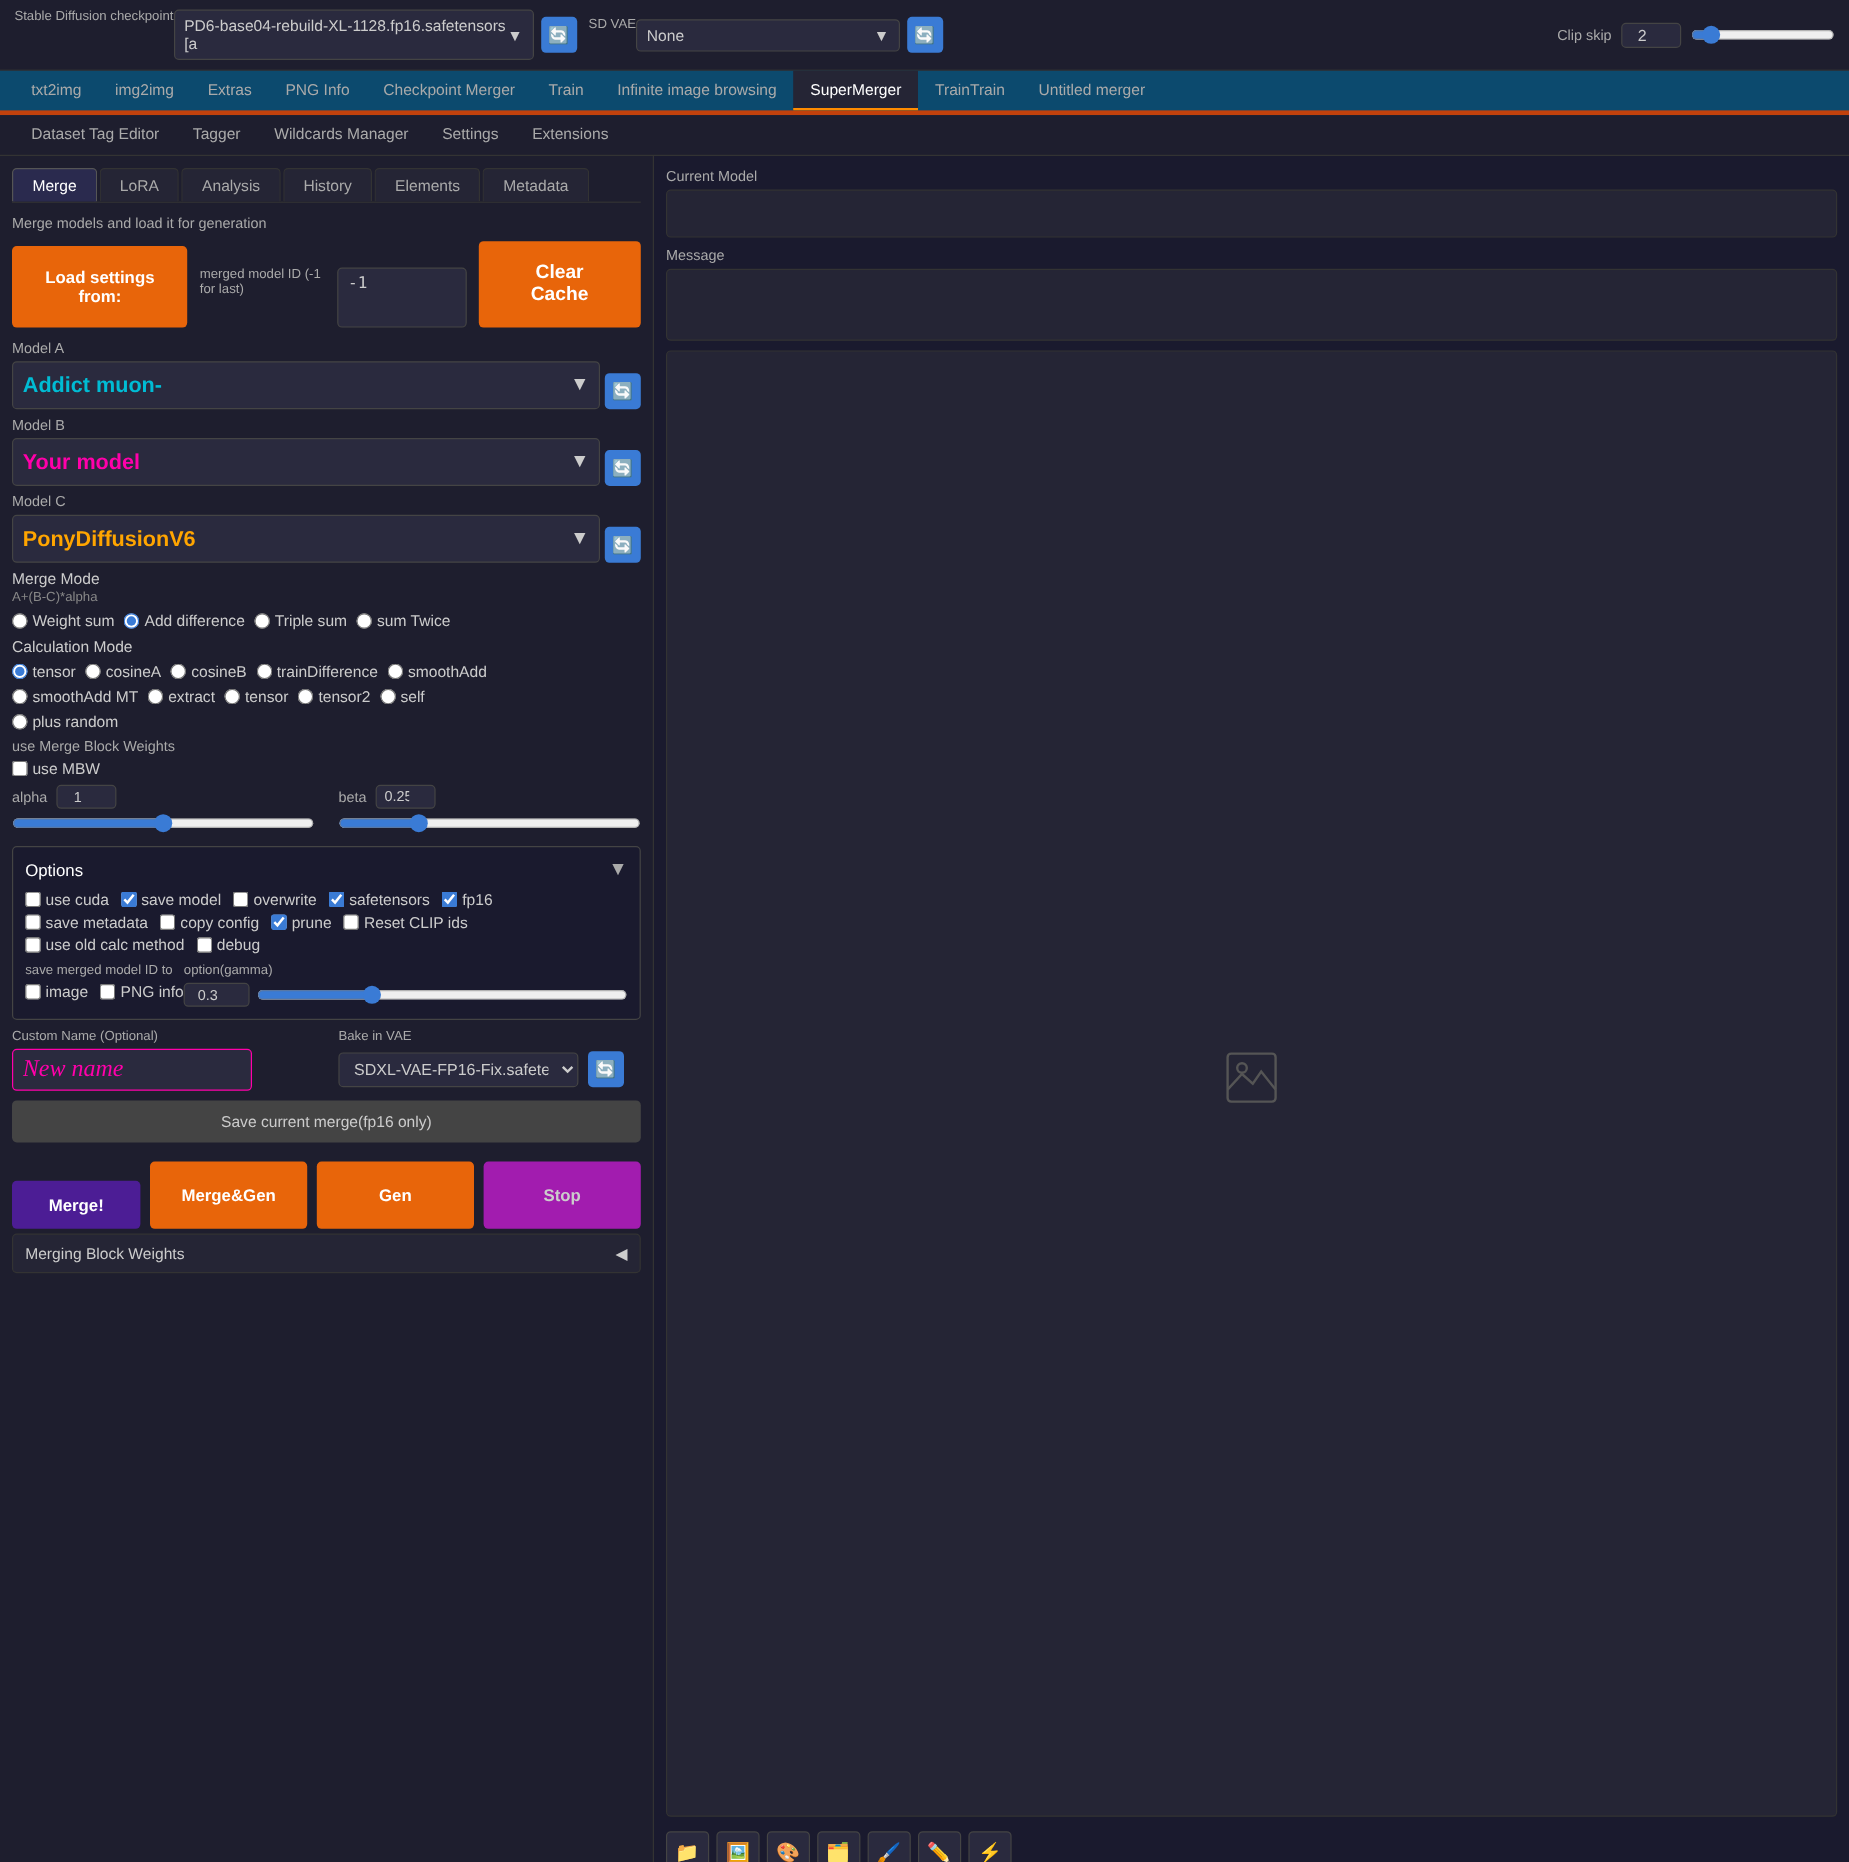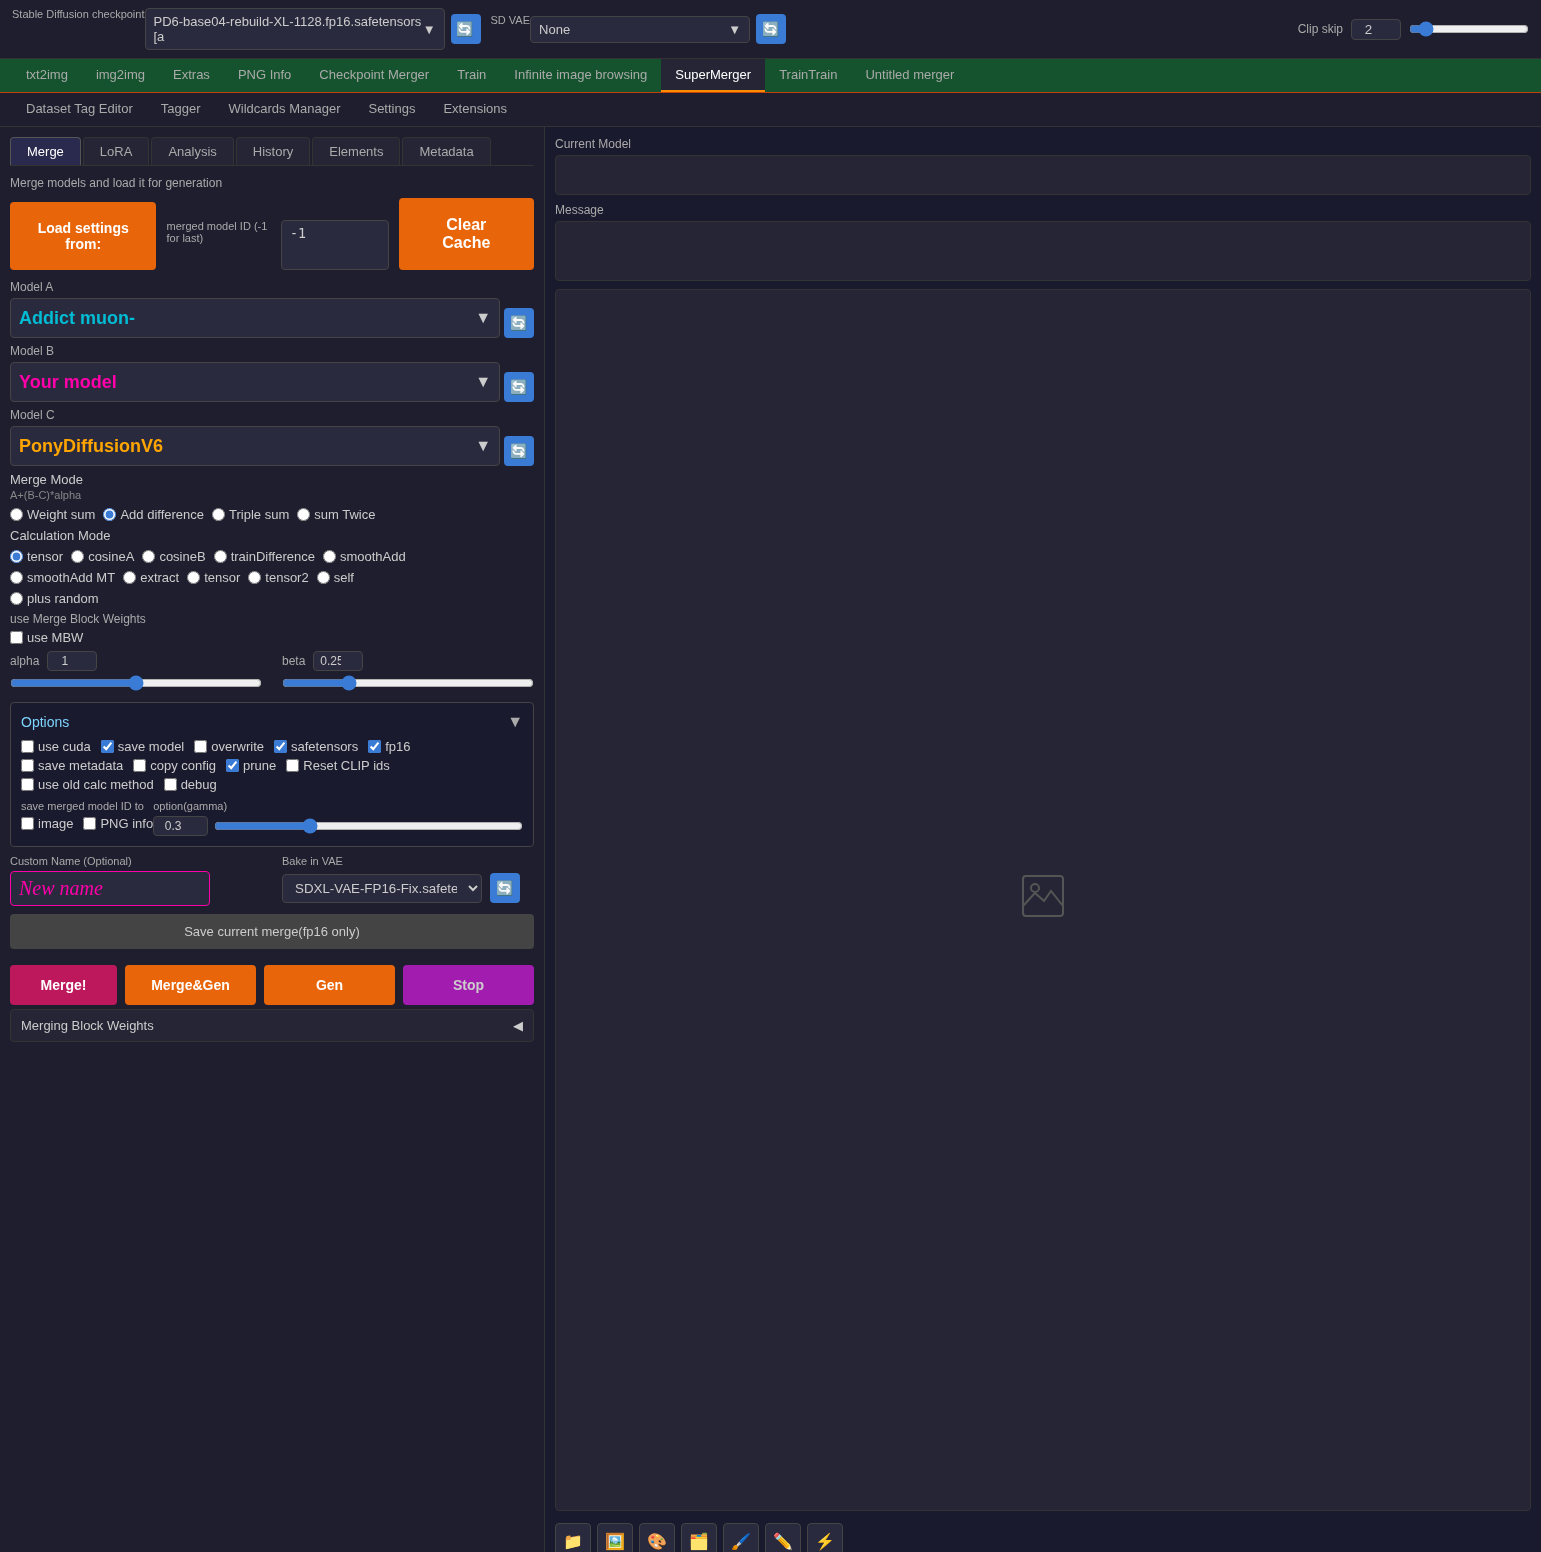--- a/index.html
+++ b/index.html
@@ -76,26 +76,26 @@
       width: 50px;
       text-align: center;
     }
     .clip-slider {
       width: 120px;
       accent-color: #4CAF50;
     }
 
     
     .nav-tabs {
-      background: #14532d;
+      background: #0c4a6e;
       padding: 0 12px;
       display: flex;
       flex-wrap: wrap;
       gap: 0;
-      border-bottom: 1px solid #c2410c;
+      border-bottom: 4px solid #c2410c;
     }
     .nav-tab {
       padding: 8px 14px;
       cursor: pointer;
       color: #aaa;
       border: none;
       background: transparent;
       font-size: 13px;
       border-bottom: 2px solid transparent;
     }
@@ -223,21 +223,21 @@
       padding: 10px;
       margin: 8px 0;
       background: #1a1a2e;
     }
     .options-header {
       display: flex;
       justify-content: space-between;
       align-items: center;
       margin-bottom: 8px;
     }
-    .options-title { font-size: 14px; color: #7dd3fc; }
+    .options-title { font-size: 14px; color: #ffffff; }
     .collapse-btn { background: none; border: none; color: #aaa; cursor: pointer; font-size: 16px; }
 
     
     .checkbox-row { display: flex; flex-wrap: wrap; gap: 10px; margin: 4px 0; align-items: center; }
     .check-item { display: flex; align-items: center; gap: 4px; cursor: pointer; }
     .check-item input[type="checkbox"] { accent-color: #3a7bd5; }
 
     
     .custom-name-input {
       background: #2a2a3e;
@@ -273,21 +273,21 @@
       font-size: 13px;
       margin: 8px 0;
     }
 
     
     .bottom-buttons {
       display: flex;
       gap: 8px;
       margin-top: 8px;
     }
-    .btn-merge { background: #be185d; border: none; border-radius: 4px; color: #fff; padding: 12px 12px; cursor: pointer; font-size: 14px; font-weight: bold; flex: 1; }
+    .btn-merge { background: #4c1d95; border: none; border-radius: 4px; color: #fff; padding: 12px 12px; cursor: pointer; font-size: 14px; font-weight: bold; flex: 1; margin-top: 16px; }
     .btn-merge-gen { background: #e8650a; border: none; border-radius: 4px; color: #fff; padding: 12px 24px; cursor: pointer; font-size: 14px; font-weight: bold; flex: 1; }
     .btn-gen { background: #e8650a; border: none; border-radius: 4px; color: #fff; padding: 12px 24px; cursor: pointer; font-size: 14px; font-weight: bold; flex: 1; }
     .btn-stop { background: #a21caf; border: none; border-radius: 4px; color: #ccc; padding: 12px 24px; cursor: pointer; font-size: 14px; font-weight: bold; flex: 1; }
 
     
     .merging-block-weights {
       display: flex;
       align-items: center;
       justify-content: space-between;
       padding: 8px 10px;

